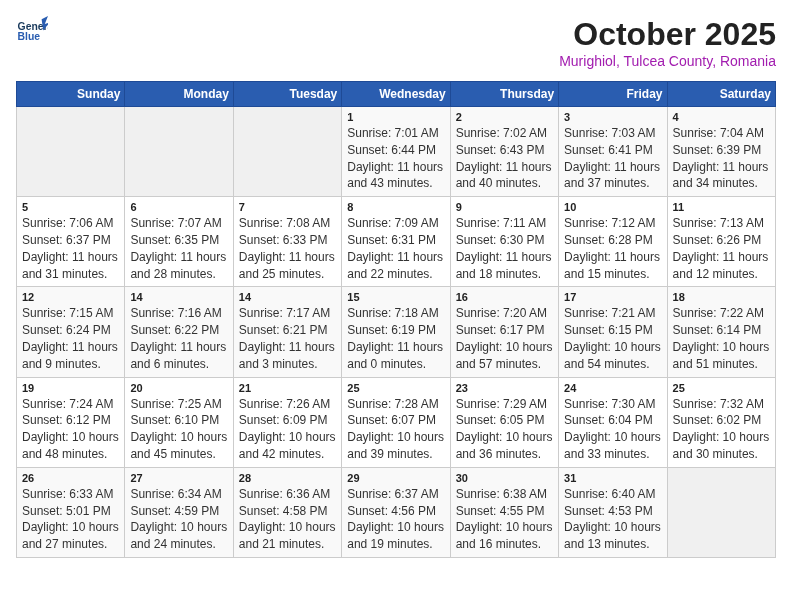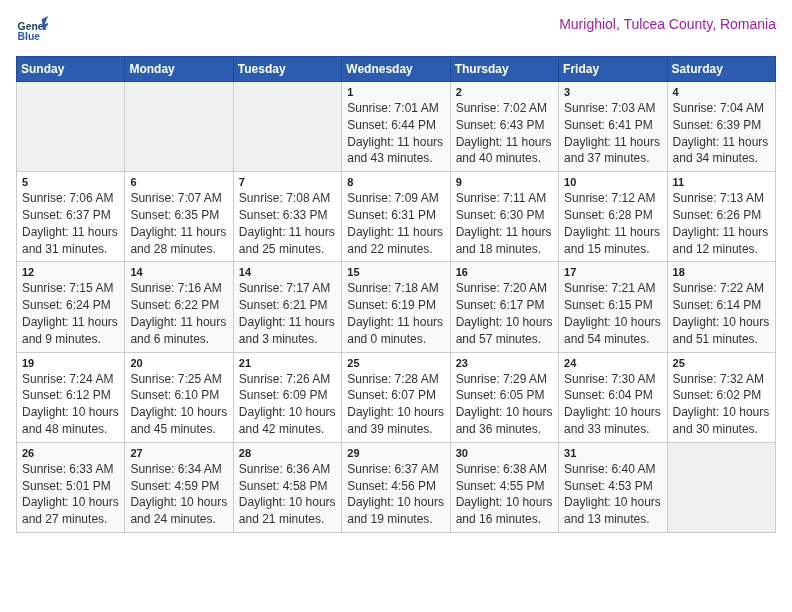--- a/index.html
+++ b/index.html
@@ -41,21 +41,21 @@
       width: 100%;
       border-collapse: collapse;
       table-layout: fixed;
     }
     thead tr th {
       background-color: #2a5db0;
       color: #fff;
       font-size: 12px;
       font-weight: bold;
       padding: 5px 4px;
-      text-align: left;
+      text-align: right;
       border: 1px solid #1e4a96;
     }
     tbody tr td {
       vertical-align: top;
       border: 1px solid #ccc;
       padding: 4px 5px;
       font-size: 10px;
       color: #222;
       height: 90px;
       background: #fff;
@@ -83,20 +83,21 @@
 
 <div class="header">
   <div class="logo">
     <svg class="logo-bird" viewBox="0 0 40 35">
       <text x="2" y="18" font-size="13" font-weight="bold" fill="#1a3a5c" font-family="Arial">General</text>
       <text x="2" y="30" font-size="13" font-weight="bold" fill="#2a5db0" font-family="Arial">Blue</text>
       <polygon points="32,4 40,0 36,10 42,8 34,18" fill="#2a5db0"></polygon>
     </svg>
   </div>
   <div class="title-block">
+    <div class="month-title">October 2025</div>
     <div class="subtitle">Murighiol, Tulcea County, Romania</div>
   </div>
 </div>
 
 <table>
   <thead>
     <tr id="thead-row">
         <th>Sunday</th>
         <th>Monday</th>
         <th>Tuesday</th>

